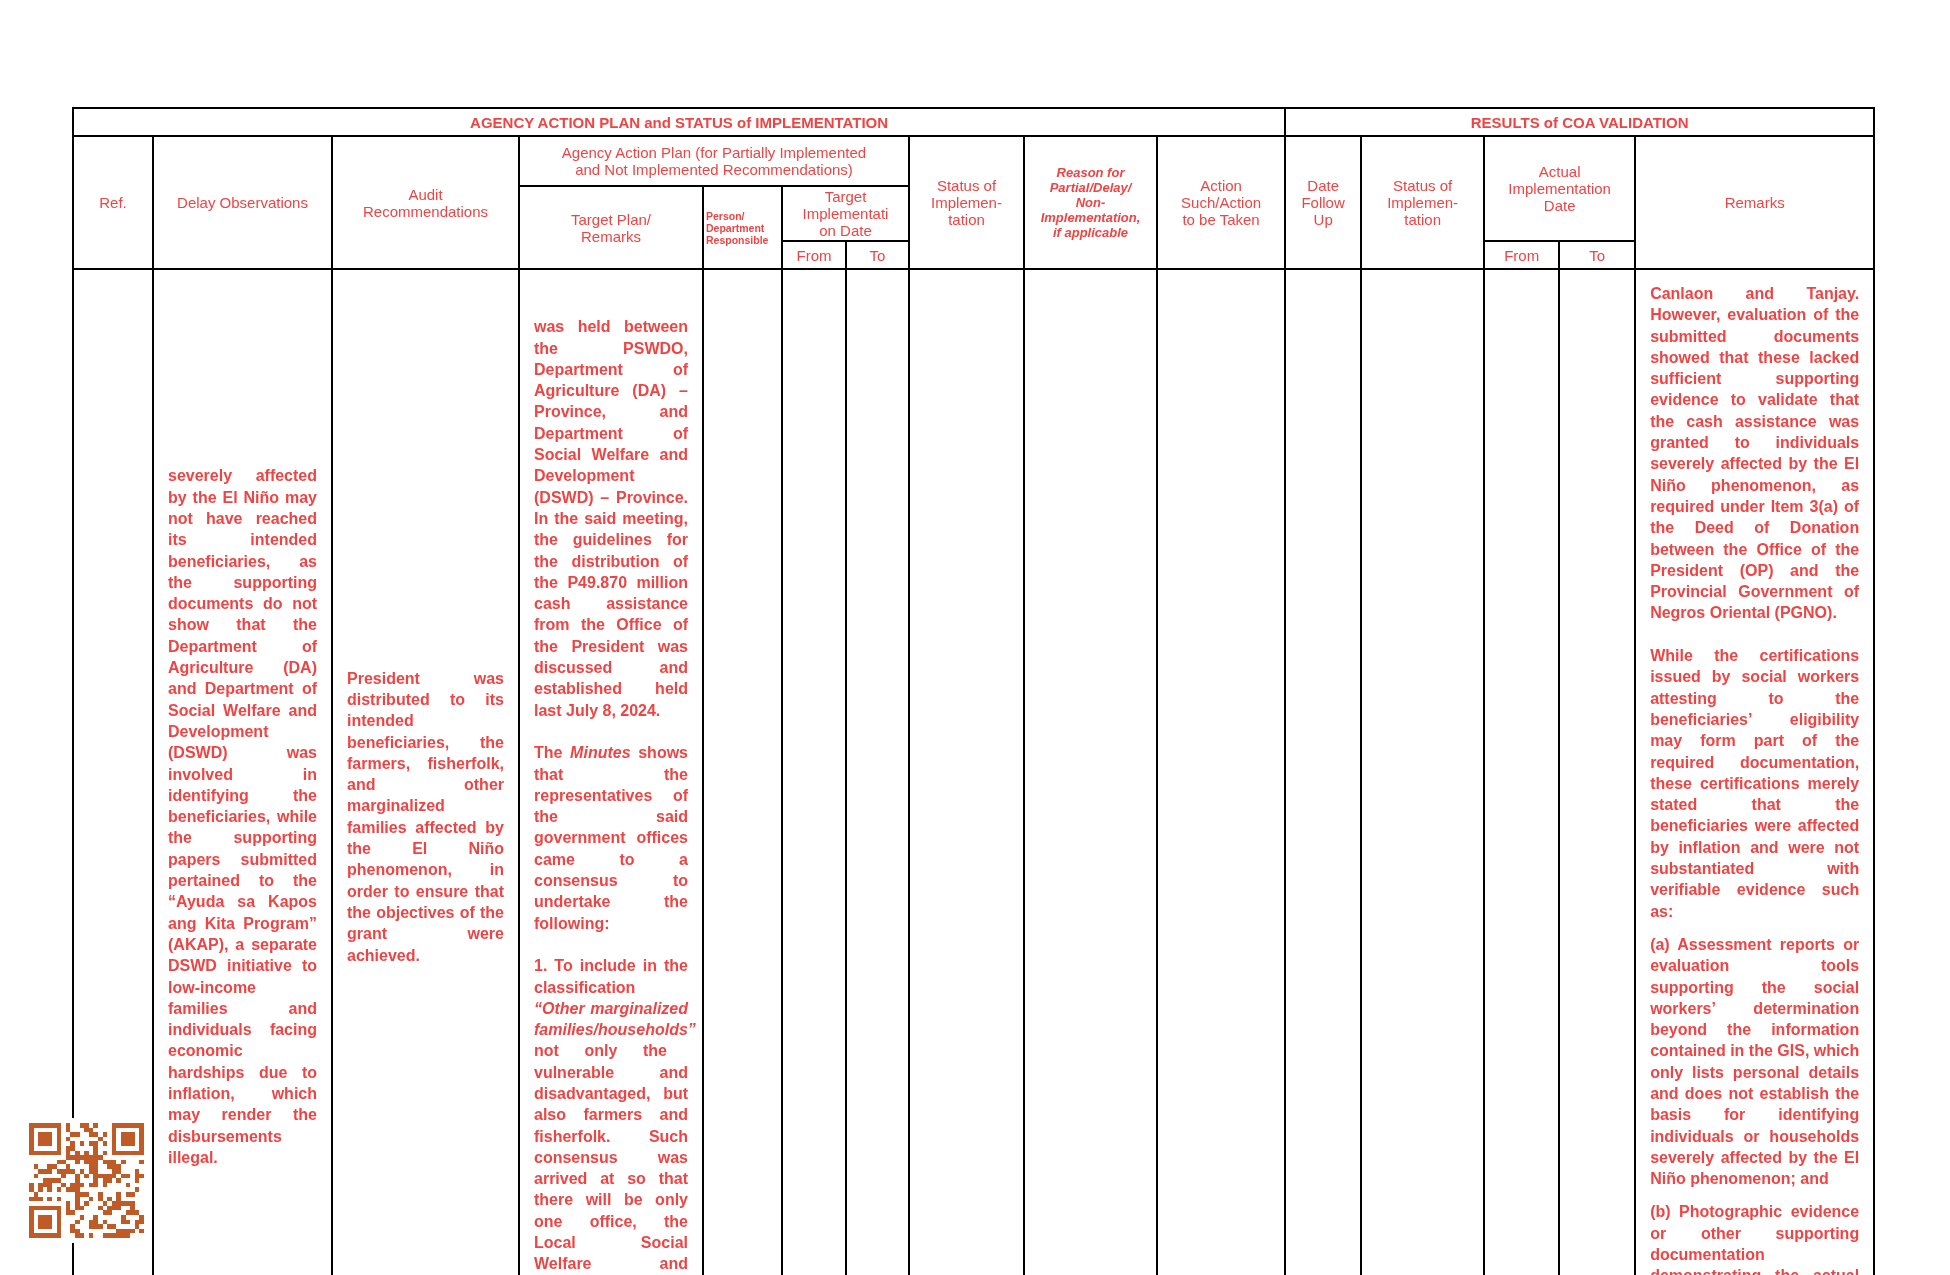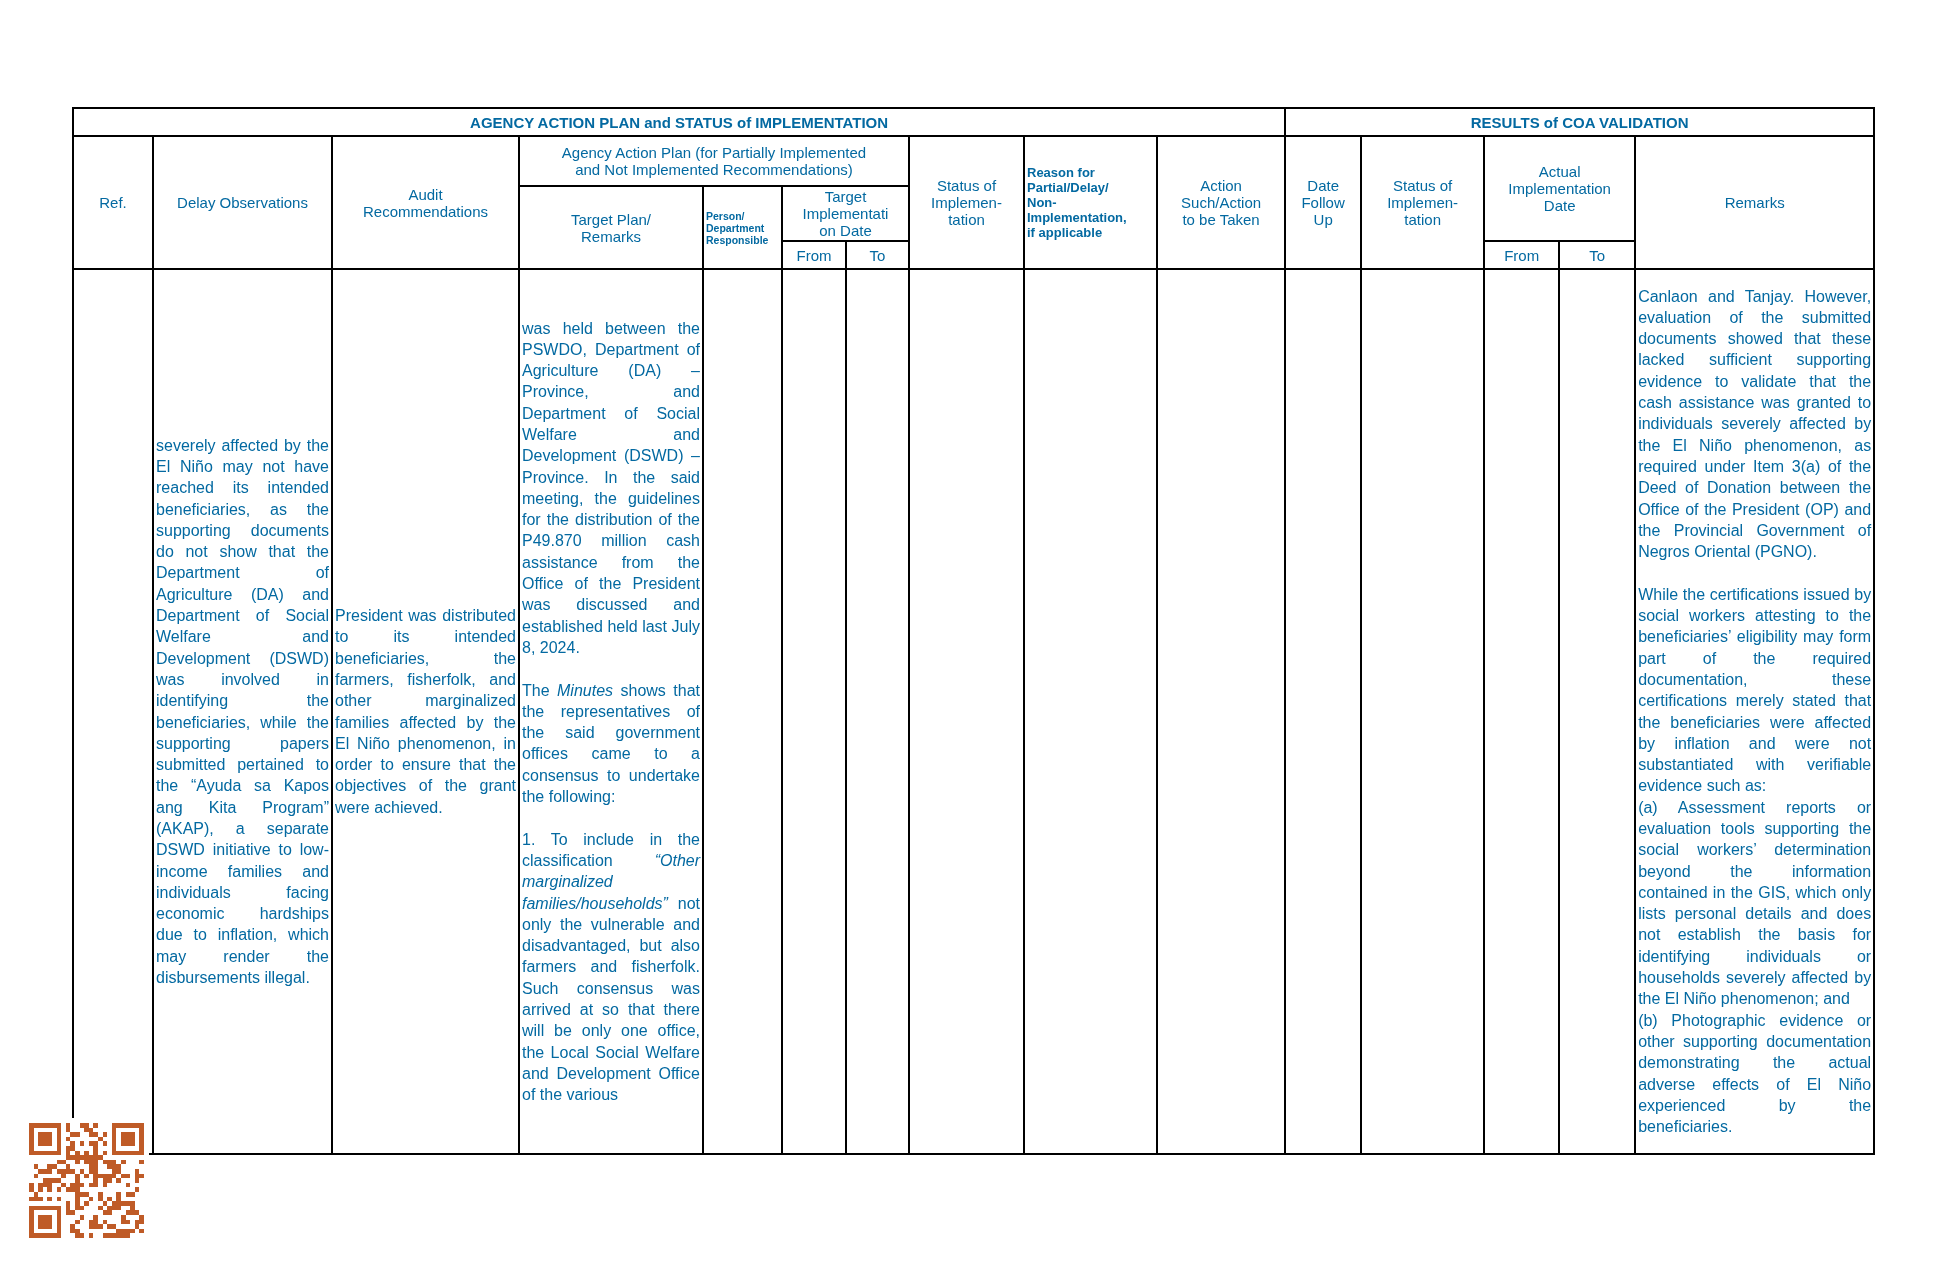--- a/index.html
+++ b/index.html
@@ -1,18 +1,18 @@
 <!DOCTYPE html>
 <html><head>
 <meta charset="utf-8">
 <style>
   html,body{margin:0;padding:0;background:#e8e8e8;}
   .canvas{
     position:relative;width:1950px;height:1275px;background:#ffffff;
-    font-family:"Liberation Sans",sans-serif;color:#0369a1;overflow:hidden;
+    font-family:"Liberation Sans",sans-serif;color:#ef4444;overflow:hidden;
   }
   table.aap{
     position:absolute;left:72px;top:107px;width:1801px;
     border-collapse:collapse;table-layout:fixed;
   }
   table.aap td{
     border:2px solid #000;padding:1px 2px;vertical-align:middle;
     overflow:hidden;
   }
   td.sect{
@@ -20,34 +20,35 @@
   }
   td.hdr{
     text-align:center;font-weight:normal;font-size:15px;line-height:17px;
     white-space:pre-line;
   }
   td.hdr-small{
     text-align:left;font-weight:bold;font-size:10.5px;line-height:12px;
     white-space:pre-line;
   }
   td.hdr-med{
-    font-weight:bold;font-size:13px;line-height:15px;
+    text-align:center;font-weight:bold;font-size:13px;line-height:15px;
     white-space:pre-line;
+    font-style:italic;
   }
   tr.r-h1{height:50px;}
   tr.r-h2{height:49px;}
   tr.r-h3{height:28px;}
   tr.r-body{height:881px;}
   td.body{
     vertical-align:top;font-size:16px;line-height:21.3px;
     text-align:justify;padding:4px 10px 0 10px;height:881px;
   }
   td.body-rec{padding-left:44px;padding-right:9px;}
   td.body-ap{padding-left:8px;padding-right:8px;}
-  td.body p{margin:0;}
+  td.body p{margin:12px;font-weight:bold;}
   td.body p.gap{margin-top:21.3px;}
   td.body span.it{font-style:italic;}
   .qr{
     position:absolute;left:24px;top:1118px;background:#ffffff;padding:5px;
     line-height:0;
   }
 </style>
 </head>
 <body>
 

